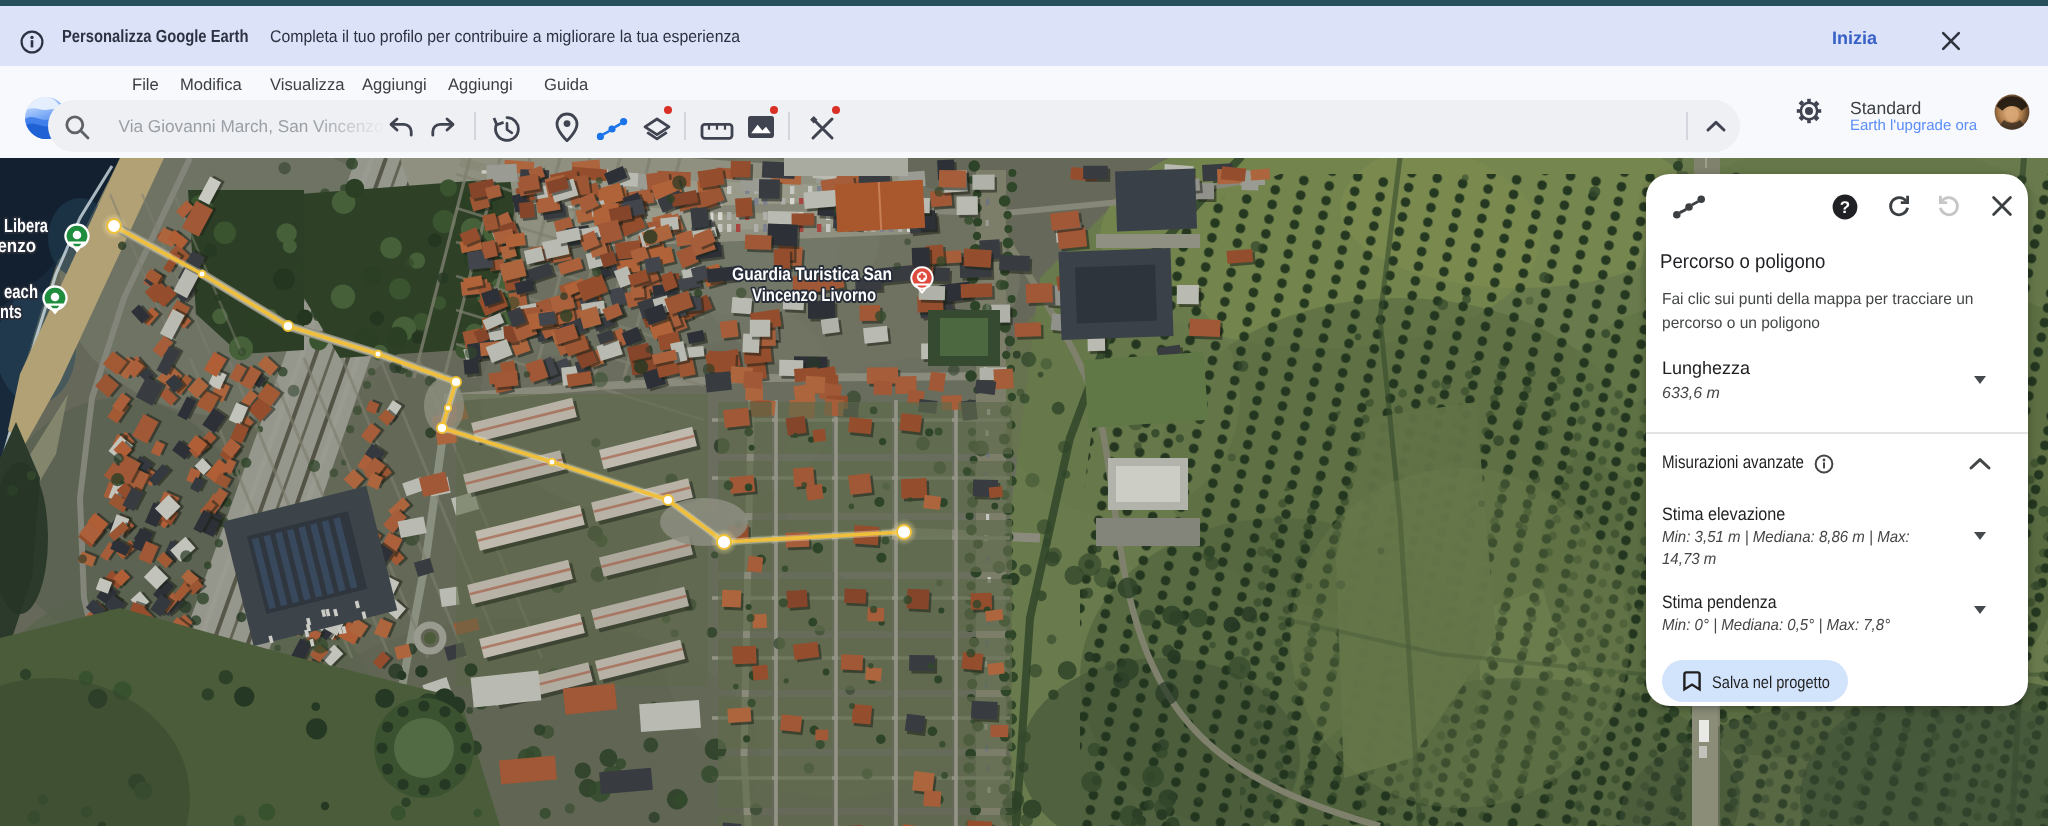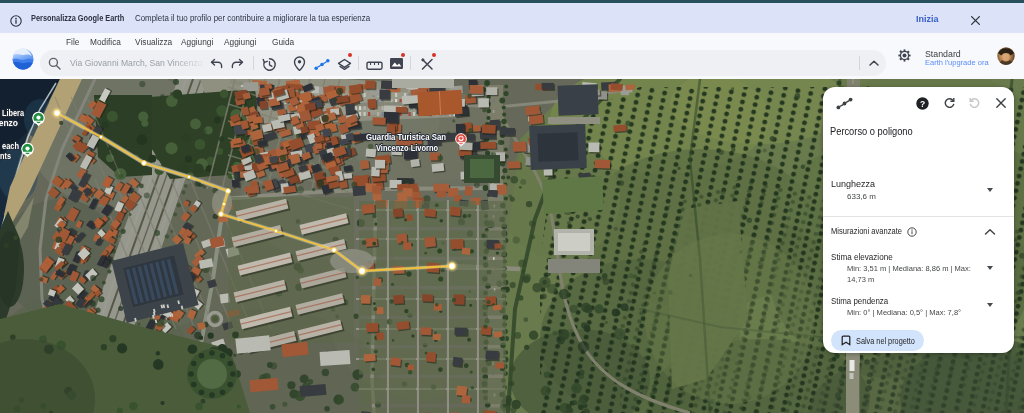--- a/index.html
+++ b/index.html
@@ -3,32 +3,32 @@
 * { margin:0; padding:0; box-sizing:border-box; }
 body { width:1024px; height:413px; overflow:hidden; font-family:"Liberation Sans",sans-serif; background:#fff; }
 #app { position:relative; width:1024px; height:413px; }
 #topstrip { position:absolute; left:0; top:0; width:1024px; height:2.5px; background:#27505c; }
 #banner { position:absolute; left:0; top:2.5px; width:1024px; height:30.5px; background:#dce3f8; }
 #banner .t1 { position:absolute; left:31px; top:10px; font-size:8.8px; font-weight:700; color:#2d3142; }
 #banner .t2 { position:absolute; left:135px; top:10.5px; font-size:8.5px; color:#2d3142;text-align:center; }
 #banner .inizia { position:absolute; left:916px; top:11px; font-size:9px; font-weight:700; color:#3861c8;text-align:center; }
 #chrome { position:absolute; left:0; top:33px; width:1024px; height:46px; background:#f8f9fc; }
 .menuitem { position:absolute; top:3.5px; font-size:8.3px; color:#3c4043;padding-left:28px; }
-#capsule { position:absolute; left:40px; top:17px; width:846px; height:26px; background:#eef0f4; border-radius:13px; }
+#capsule { position:absolute; left:24px; top:17px; width:846px; height:26px; background:#eef0f4; border-radius:13px;text-align:center; }
 .phtext { position:absolute; left:30px; top:8px; font-size:8.6px; color:#9aa0a6; width:143px; overflow:hidden; white-space:nowrap;
   -webkit-mask-image:linear-gradient(90deg,#000 72%,transparent 97%); }
 .vsep { position:absolute; top:6px; width:1px; height:14px; background:#d3d6dd; }
 #std1 { position:absolute; left:925px; top:48px; font-size:8.8px; color:#3c4043; }
 #std2 { position:absolute; left:925px; top:62px; font-size:7.5px; color:#5a8df8; }
 #panel { position:absolute; left:823px; top:87px; width:191px; height:266px; background:#ffffff; border-radius:12px;
   box-shadow:0 1px 4px rgba(0,0,0,0.3); }
 #panel .title { position:absolute; left:6.5px; top:39px; font-size:10px; color:#202124; }
 #panel .desc { position:absolute; left:8px; top:57px; font-size:8px; line-height:11.5px; color:#444746; width:180px; }
 #panel .lbl { position:absolute; left:8px; font-size:9px; color:#1f1f1f; }
-#panel .val { position:absolute; left:24px; font-size:8px; color:#444746; line-height:11px; white-space:nowrap; }
+#panel .val { position:absolute; left:8px; font-size:8px; color:#444746; line-height:11px; white-space:nowrap;font-style:italic; }
 #panel .caret { position:absolute; width:0; height:0; border-left:3.5px solid transparent; border-right:3.5px solid transparent; border-top:4.5px solid #454a4e; }
 #panel .divider { position:absolute; left:0; top:129px; width:191px; height:1px; background:#e3e3e3; }
 .cx { display:inline-block; transform-origin:left center; white-space:nowrap; }
 #savebtn { position:absolute; left:8px; top:242.5px; width:93px; height:21.5px; background:#d2e3fc; border-radius:11px; }
 #savebtn > span { position:absolute; left:25px; top:6px; font-size:8.5px; color:#1f1f1f;text-align:center; }
 .mapwrap { position:absolute; left:0; top:79px; width:1024px; height:334px; }
 </style></head><body>
 <div id="app">
 <div class="mapwrap"><svg id="map" width="1024" height="334" viewBox="0 0 1024 334">
         <defs>
@@ -2417,20 +2417,21 @@
         <path d="M10.8 0.9 V4.3 H7.4" fill="none" stroke="#3c4043" stroke-width="1.4"></path>
       </svg>
   <svg width="12" height="12" viewBox="0 0 12 12" style="position:absolute;left:146px;top:10px;">
         <path d="M1.9 3.6 A 4.3 4.3 0 1 1 1.2 6.9" fill="none" stroke="#c4c7c5" stroke-width="1.4"></path>
         <path d="M1.2 0.9 V4.3 H4.6" fill="none" stroke="#c4c7c5" stroke-width="1.4"></path>
       </svg>
   <svg width="12" height="12" viewBox="0 0 12 12" style="position:absolute;left:172px;top:10px;">
         <path d="M1.8 1.8 L10.2 10.2 M10.2 1.8 L1.8 10.2" stroke="#3c4043" stroke-width="1.4" stroke-linecap="round"></path>
       </svg>
   <div class="title"><span class="cx" style="transform:scaleX(0.93)">Percorso o poligono</span></div>
+  <div class="desc"><span class="cx" style="transform:scaleX(0.97)">Fai clic sui punti della mappa per tracciare un<br>percorso o un poligono</span></div>
   <div class="lbl" style="top:92px">Lunghezza</div>
   <div class="val" style="top:104px">633,6 m</div>
   <div class="caret" style="left:164px;top:101px"></div>
   <div class="divider"></div>
   <div class="lbl" style="top:139px"><span class="cx" style="transform:scaleX(0.84)">Misurazioni avanzate</span></div>
   <svg width="10" height="10" viewBox="0 0 10 10" style="position:absolute;left:84px;top:140px;">
         <circle cx="5" cy="5" r="4.2" fill="none" stroke="#444746" stroke-width="1"></circle>
         <circle cx="5" cy="3" r="0.7" fill="#444746"></circle>
         <rect x="4.5" y="4.2" width="1" height="3" fill="#444746"></rect>
       </svg>

